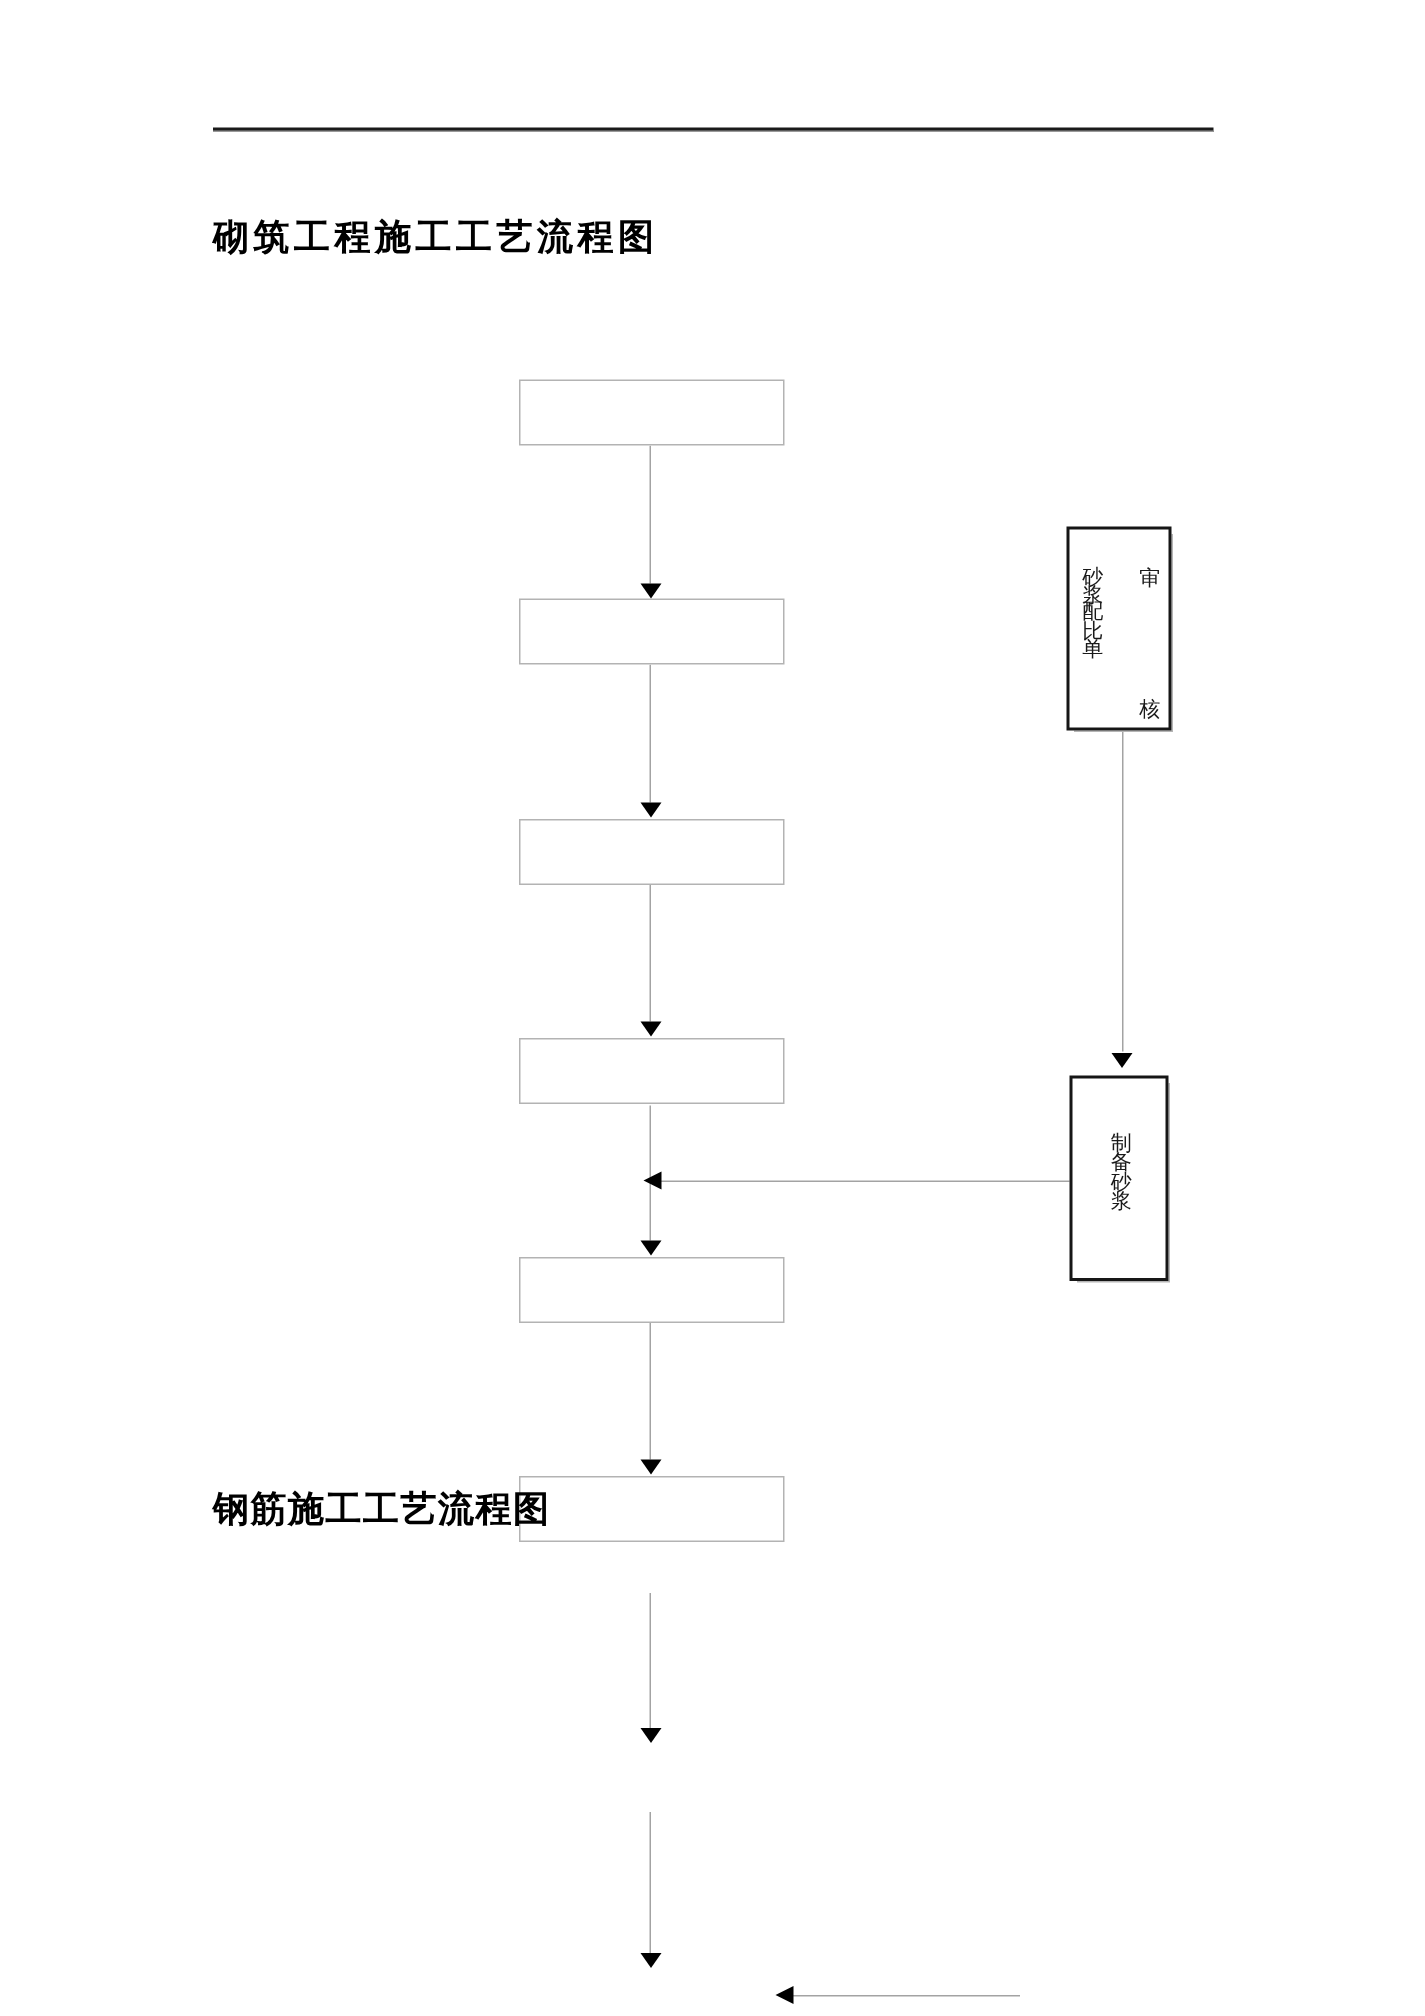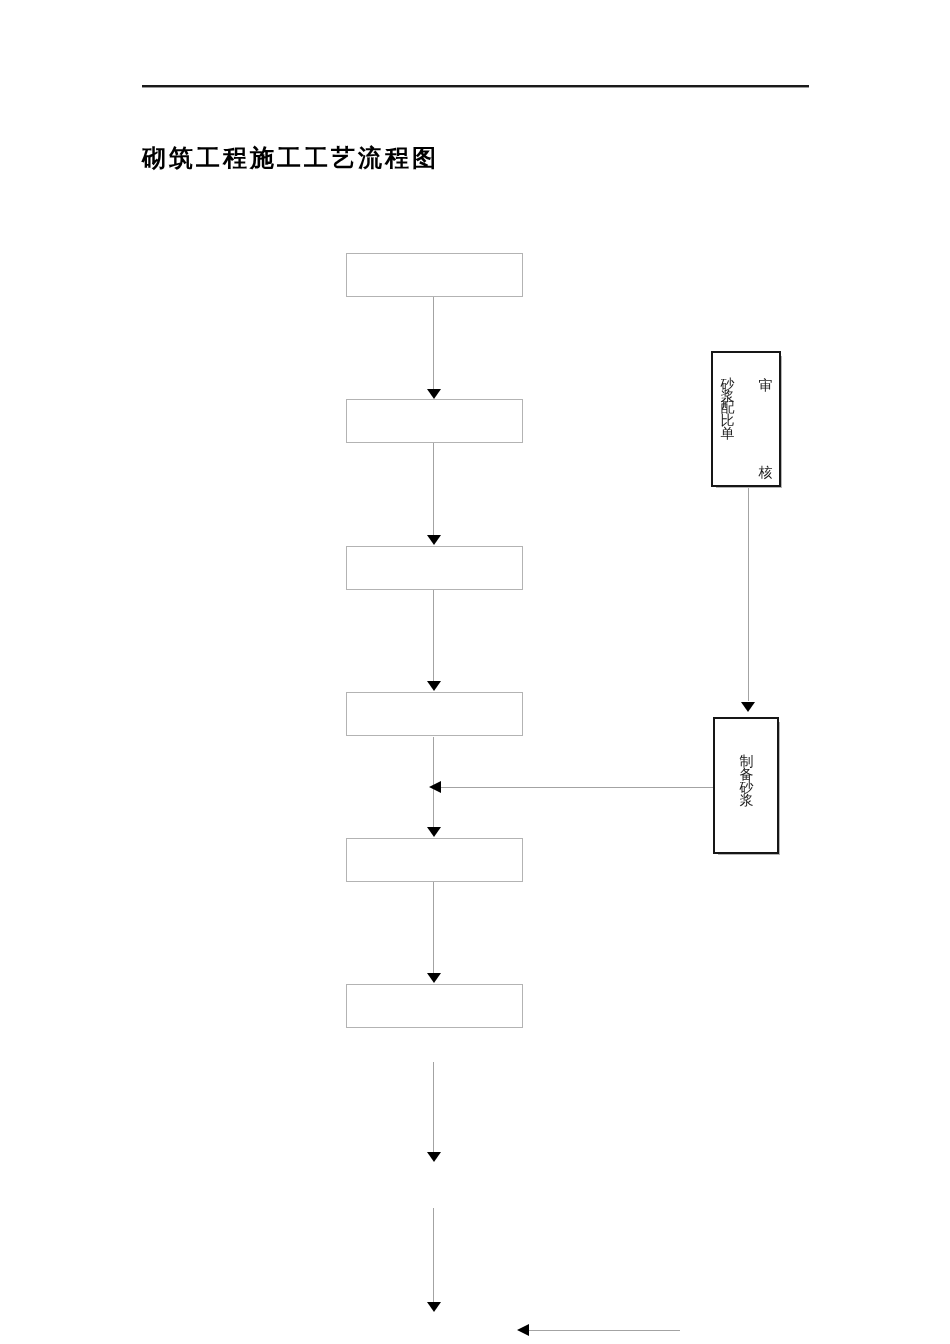--- a/index.html
+++ b/index.html
@@ -66,20 +66,21 @@
   .sb2 .col-center{left:50%;transform:translateX(-50%);top:24px;letter-spacing:13px;}
 </style>
 </head>
 <body>
 
 <div id="page">
 
   <div class="header-rule"></div>
 
   <div class="heading h1">砌筑工程施工工艺流程图</div>
+  <div class="heading h2">钢筋施工工艺流程图</div>
 
   <div class="flow-box fb1"></div>
   <div class="flow-box fb2"></div>
   <div class="flow-box fb3"></div>
   <div class="flow-box fb4"></div>
   <div class="flow-box fb5"></div>
   <div class="flow-box fb6"></div>
 
   <div class="vline" style="left:433px;top:297px;height:92px;"></div>
   <div class="vline" style="left:433px;top:443px;height:92px;"></div>

